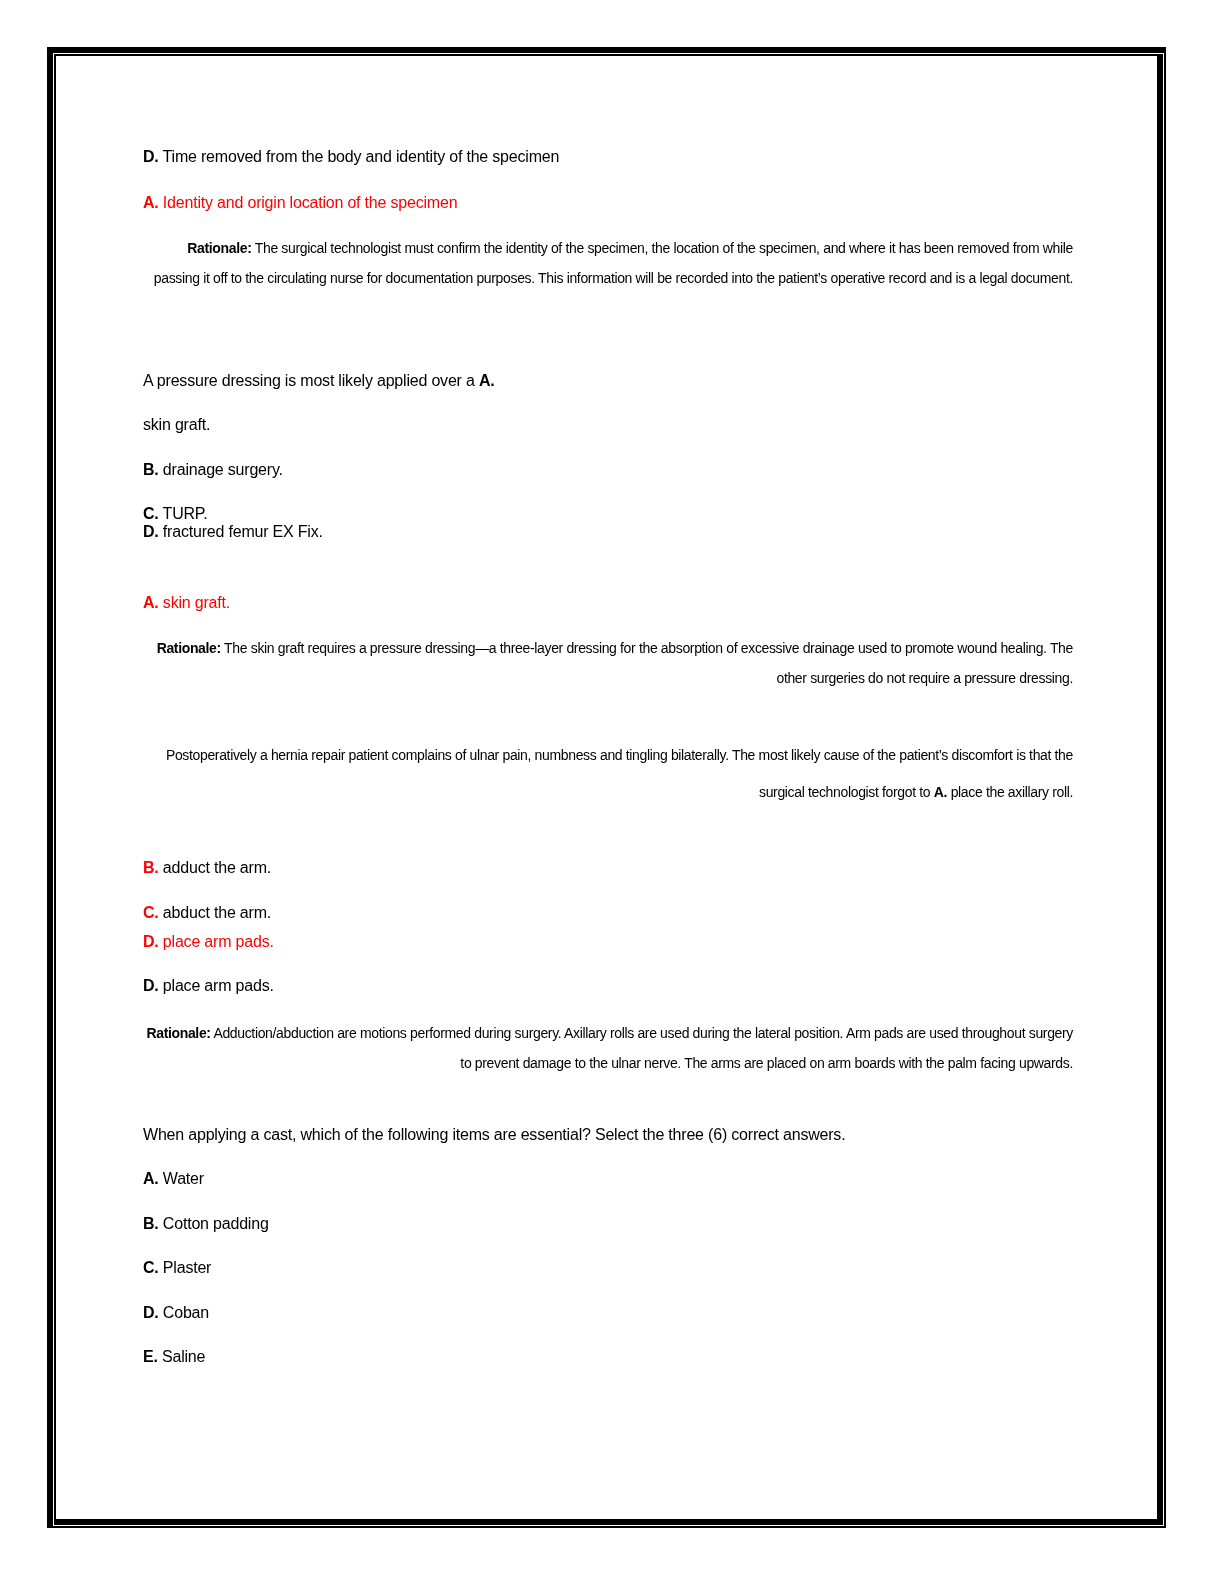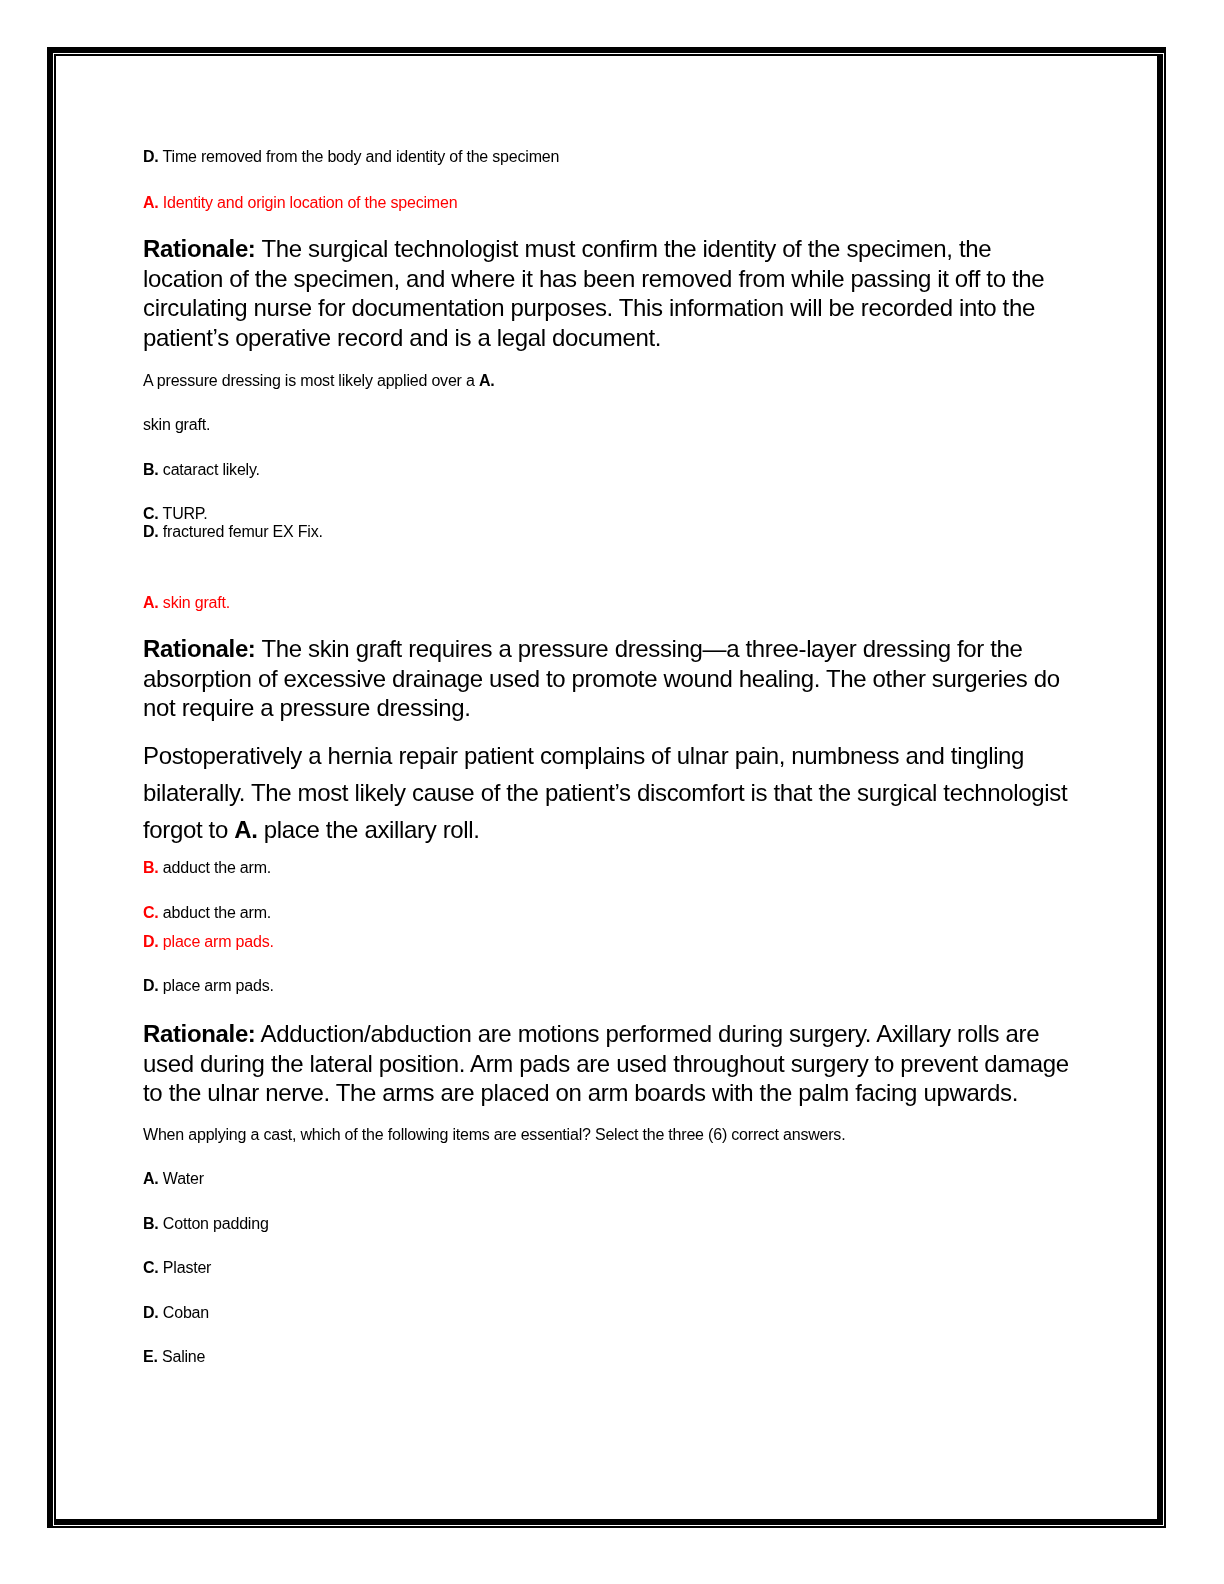--- a/index.html
+++ b/index.html
@@ -6,21 +6,21 @@
   body { width: 1224px; height: 1584px; position: relative; overflow: hidden;
          font-family: "Liberation Sans", sans-serif; color: #000; }
   .frame-outer { position: absolute; left: 47px; top: 47px; width: 1119px; height: 1481px;
          box-sizing: border-box; border-top: 6px solid #000; border-left: 6px solid #000;
          border-right: 2px solid #000; border-bottom: 2px solid #000; }
   .frame-inner { position: absolute; left: 54px; top: 54px; width: 1109px; height: 1471px;
          box-sizing: border-box; border-top: 2px solid #000; border-left: 2px solid #000;
          border-right: 6px solid #000; border-bottom: 6px solid #000; }
   .content { position: absolute; left: 143px; top: 0; width: 930px; }
   .line { position: absolute; left: 0; white-space: nowrap; font-size: 16px; letter-spacing: -0.2px; }
-  .para { position: absolute; left: 0; width: 930px; font-size: 24px; line-height: 29.7px; letter-spacing: -0.35px; }
+  .para { position: absolute; left: 0; width: 930px; font-size: 14px; line-height: 29.7px; letter-spacing: -0.35px; text-align: right; }
   .b { font-weight: bold; }
   .red { color: #ff0000; }
 </style>
 </head>
 <body>
 
 <div class="frame-outer"></div>
 <div class="frame-inner"></div>
 
 <div class="content">
@@ -28,21 +28,21 @@
   <div class="line" style="top:148px"><span class="b">D.</span><span> Time removed from the body and identity of the specimen</span></div>
 
   <div class="line red" style="top:194px"><span class="b">A.</span><span> Identity and origin location of the specimen</span></div>
 
   <div class="para" style="top:234px"><span class="b">Rationale:</span><span> The surgical technologist must confirm the identity of the specimen, the location of the specimen, and where it has been removed from while passing it off to the circulating nurse for documentation purposes. This information will be recorded into the patient’s operative record and is a legal document.</span></div>
 
   <div class="line" style="top:372px"><span>A pressure dressing is most likely applied over a </span><span class="b">A.</span></div>
 
   <div class="line" style="top:416px"><span>skin graft.</span></div>
 
-  <div class="line" style="top:461px"><span class="b">B.</span><span> cataract likely.</span></div>
+  <div class="line" style="top:461px"><span class="b">B.</span><span> drainage surgery.</span></div>
 
   <div class="line" style="top:505px"><span class="b">C.</span><span> TURP.</span></div>
 
   <div class="line" style="top:523px"><span class="b">D.</span><span> fractured femur EX Fix.</span></div>
 
   <div class="line red" style="top:594px"><span class="b">A.</span><span> skin graft.</span></div>
 
   <div class="para" style="top:634px"><span class="b">Rationale:</span><span> The skin graft requires a pressure dressing—a three-layer dressing for the absorption of excessive drainage used to promote wound healing. The other surgeries do not require a pressure dressing.</span></div>
 
   <div class="para" style="top:737px; line-height:37px"><span>Postoperatively a hernia repair patient complains of ulnar pain, numbness and tingling bilaterally. The most likely cause of the patient’s discomfort is that the surgical technologist forgot to </span><span class="b">A.</span><span> place the axillary roll.</span></div>

